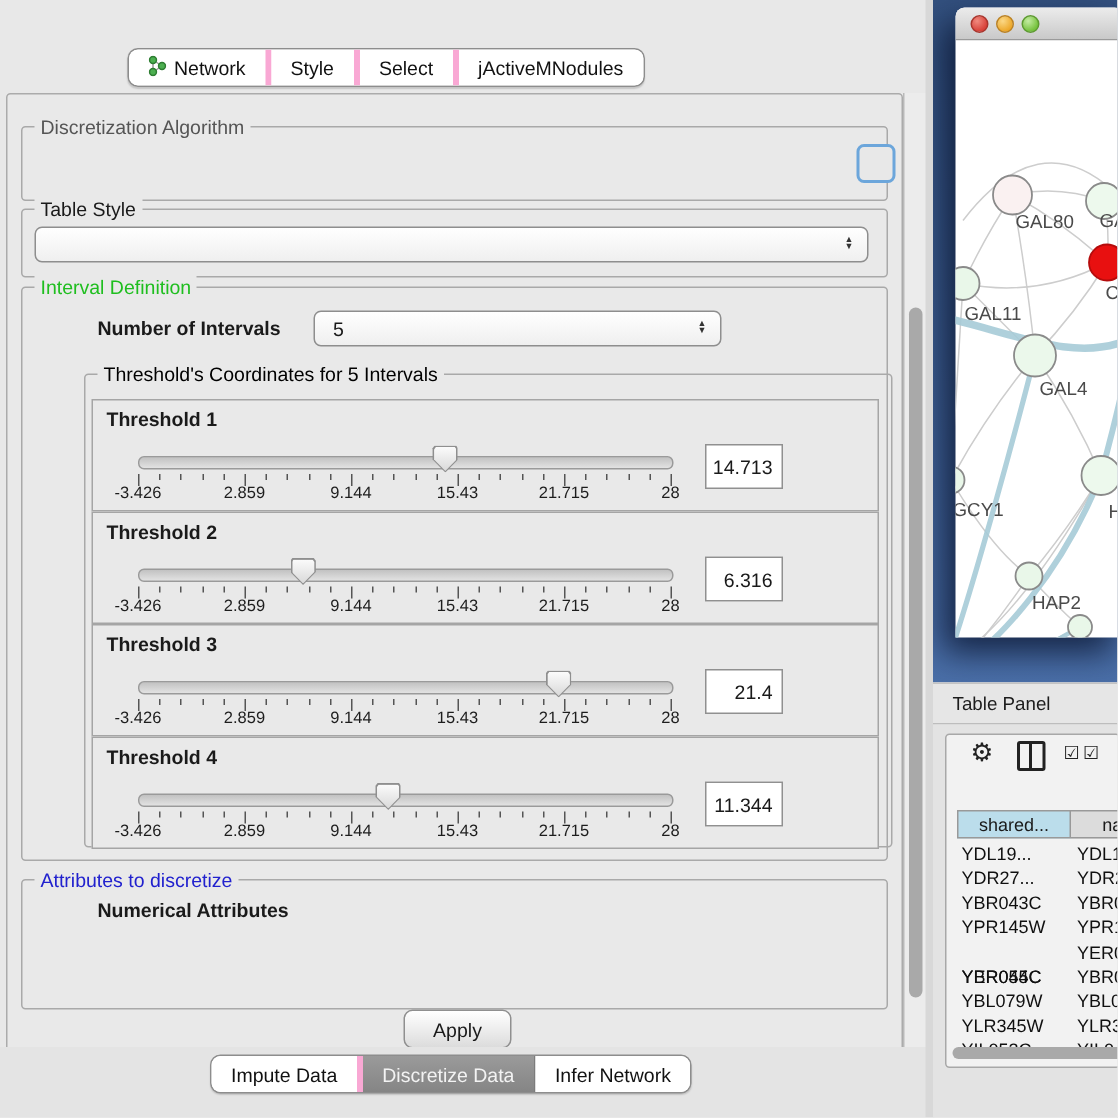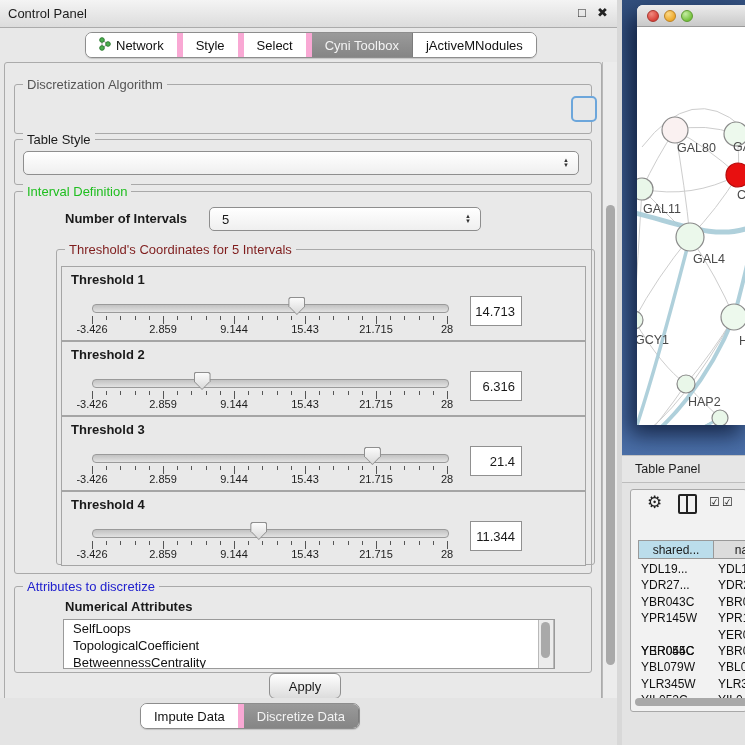--- a/index.html
+++ b/index.html
@@ -8,21 +8,21 @@
   .abs{position:absolute;}
   
   #cp-titlebar{left:0;top:0;width:622px;height:27px;background:linear-gradient(#F4F4F4,#DCDCDC);
                border-bottom:1px solid #ABABAB;}
   #cp-title{left:8px;top:6px;font-size:13px;color:#1c1c1c;}
   .win-ctl{top:5px;font-size:13px;color:#222;font-weight:bold;cursor:default;}
   
   .seg{display:flex;border:1px solid #8d8d8d;border-radius:7px;background:#fff;overflow:hidden;
        box-shadow:0 1px 1px rgba(0,0,0,.15);}
   .seg .tab{display:flex;align-items:center;gap:5px;padding:0 13px;font-size:13px;height:24px;
-            border-right:6px solid #f9a8d4;background:#fff;color:#111;white-space:nowrap;}
+            border-right:4px solid #f9a8d4;background:#fff;color:#111;white-space:nowrap;}
   .seg .tab:last-child{border-right:none;}
   .seg .tab.sel{background:linear-gradient(#9a9a9a,#858585);color:#f3f3f3;border-right:1px solid #7c7c7c;}
   
   #main-panel{left:4px;top:62px;width:596px;height:652px;background:#E9E9E9;
               border:1px solid #ABABAB;border-radius:3px;}
   .group{border:1px solid #A9A9A9;border-radius:3px;}
   .gtitle{position:absolute;top:-8px;left:8px;background:#E9E9E9;padding:0 4px;font-size:13px;white-space:nowrap;}
   .combo{background:linear-gradient(#FFFFFF,#EFEFEF);border:1px solid #8E8E8E;border-radius:5px;
          font-size:13px;display:flex;align-items:center;padding:0 24px 0 12px;box-sizing:border-box;}
   .combo .arr{position:absolute;right:9px;top:50%;transform:translateY(-50%);display:flex;
@@ -71,48 +71,40 @@
   .tp-hcell{position:absolute;top:0;height:19px;font-size:12px;text-align:center;line-height:19px;
             border:1px solid #999;box-sizing:border-box;overflow:hidden;}
   .tp-row{position:absolute;font-size:12px;color:#101010;white-space:nowrap;}
   svg text{font-family:"Liberation Sans","DejaVu Sans",sans-serif;}
 </style>
 </head>
 <body>
 
 <div id="root">
 
-  <div class="abs" id="cp-titlebar">
-    <div class="abs" id="cp-title">Control Panel</div>
-    <div class="abs win-ctl" style="left:578px;font-weight:normal;">□</div>
-    <div class="abs win-ctl" style="left:597px;">✖</div>
-  </div>
 
   <div class="abs" style="left:0;top:28px;width:622px;height:34px;background:#E8E8E8;">
     <div class="seg abs" style="left:85px;top:4px;" id="top-tabs">
         <div class="tab">
           <span><svg width="12" height="14" viewBox="0 0 12 14">
               <line x1="3" y1="3" x2="9" y2="7" stroke="#9a9a9a"></line>
               <line x1="3" y1="11" x2="9" y2="7" stroke="#9a9a9a"></line>
               <line x1="3" y1="3" x2="3" y2="11" stroke="#9a9a9a"></line>
               <circle cx="3" cy="3" r="2.3" fill="#4caf50" stroke="#2e7d32"></circle>
               <circle cx="3" cy="11" r="2.3" fill="#4caf50" stroke="#2e7d32"></circle>
               <circle cx="9" cy="7" r="2.3" fill="#4caf50" stroke="#2e7d32"></circle>
             </svg></span>
           <span>Network</span>
         </div>
         <div class="tab">
           <span>Style</span>
         </div>
         <div class="tab">
           <span>Select</span>
         </div>
-        <div class="tab sel">
-          <span>Cyni Toolbox</span>
-        </div>
         <div class="tab">
           <span>jActiveMNodules</span>
         </div>
       </div>
   </div>
 
   <div class="abs" id="main-panel">
 
     <div class="abs group" style="left:9px;top:21px;width:576px;height:48px;">
       <span class="gtitle" style="color:#555;">Discretization Algorithm</span>
@@ -135,36 +127,28 @@
     <div class="abs" style="left:60px;top:148px;font-size:13px;font-weight:bold;">Number of Intervals</div>
     <div class="abs combo" style="left:204px;top:144px;width:272px;height:24px;">
       <span>5</span>
       <span class="arr">
           <span>▲</span>
           <span>▼</span>
         </span>
     </div>
 
     <div class="abs group" style="left:51px;top:186px;width:537px;height:314px;">
-      <span class="gtitle" id="thr-title" style="color: #7f1d1d;">Threshold's Coordinates for 5 Intervals</span>
+      <span class="gtitle" id="thr-title" style="color: #000000;">Threshold's Coordinates for 5 Intervals</span>
     </div>
     <div id="thr-rows"></div>
 
     <div class="abs group" style="left:9px;top:523px;width:576px;height:85px;">
       <span class="gtitle" id="attr-title" style="color: rgb(33, 33, 206);">Attributes to discretize</span>
     </div>
     <div class="abs" style="left:16px;top:536px;font-size:13px;font-weight:bold;padding-left:44px;">Numerical Attributes</div>
-    <div class="abs" id="attr-list">
-      <div class="abs sb-track" style="right:0;top:0;width:14px;height:100%;">
-        <div class="sb-thumb" style="left:2px;top:2px;width:9px;height:36px;"></div>
-      </div>
-    <div class="attr-item">SelfLoops</div>
-        <div class="attr-item">TopologicalCoefficient</div>
-        <div class="attr-item">BetweennessCentrality</div>
-      </div>
 
     <div class="abs" style="left:1px;top:636px;width:594px;height:15px;background:#DEDEDE;border-top:1px solid #cfcfcf;"></div>
     <div class="abs btn" style="left:264px;top:610px;width:70px;height:24px;">
       <span>Apply</span>
     </div>
   <div class="thr-box" style="top: 203px;">
         <div class="thr-label">Threshold 1</div>
         <div class="track"></div>
         <div class="tick" style="left: 30px; top: 49px; height: 8px;"></div>
         <div class="tick" style="left: 44.2px; top: 49px; height: 4px;"></div>
@@ -330,20 +314,23 @@
   </div>
 
 
   <div class="abs" style="left:0;top:698px;width:622px;height:47px;background:#E4E4E4;">
     <div class="seg abs" style="left:140px;top:5px;" id="bottom-tabs">
         <div class="tab">
           <span>Impute Data</span>
         </div>
         <div class="tab sel">
           <span>Discretize Data</span>
+        </div>
+        <div class="tab">
+          <span>Infer Network</span>
         </div>
       </div>
   </div>
 
   <div class="abs" style="left:617px;top:0;width:6px;height:745px;background:#D8D8D8;"></div>
 
   <div class="abs" id="desktop">
     <div id="net-window">
       <div id="net-titlebar">
           <div class="light" style="left: 10px; background: radial-gradient(circle at 35% 30%, rgb(240, 138, 127), rgb(216, 66, 58) 70%); border: 1px solid rgb(168, 53, 45);"></div>

